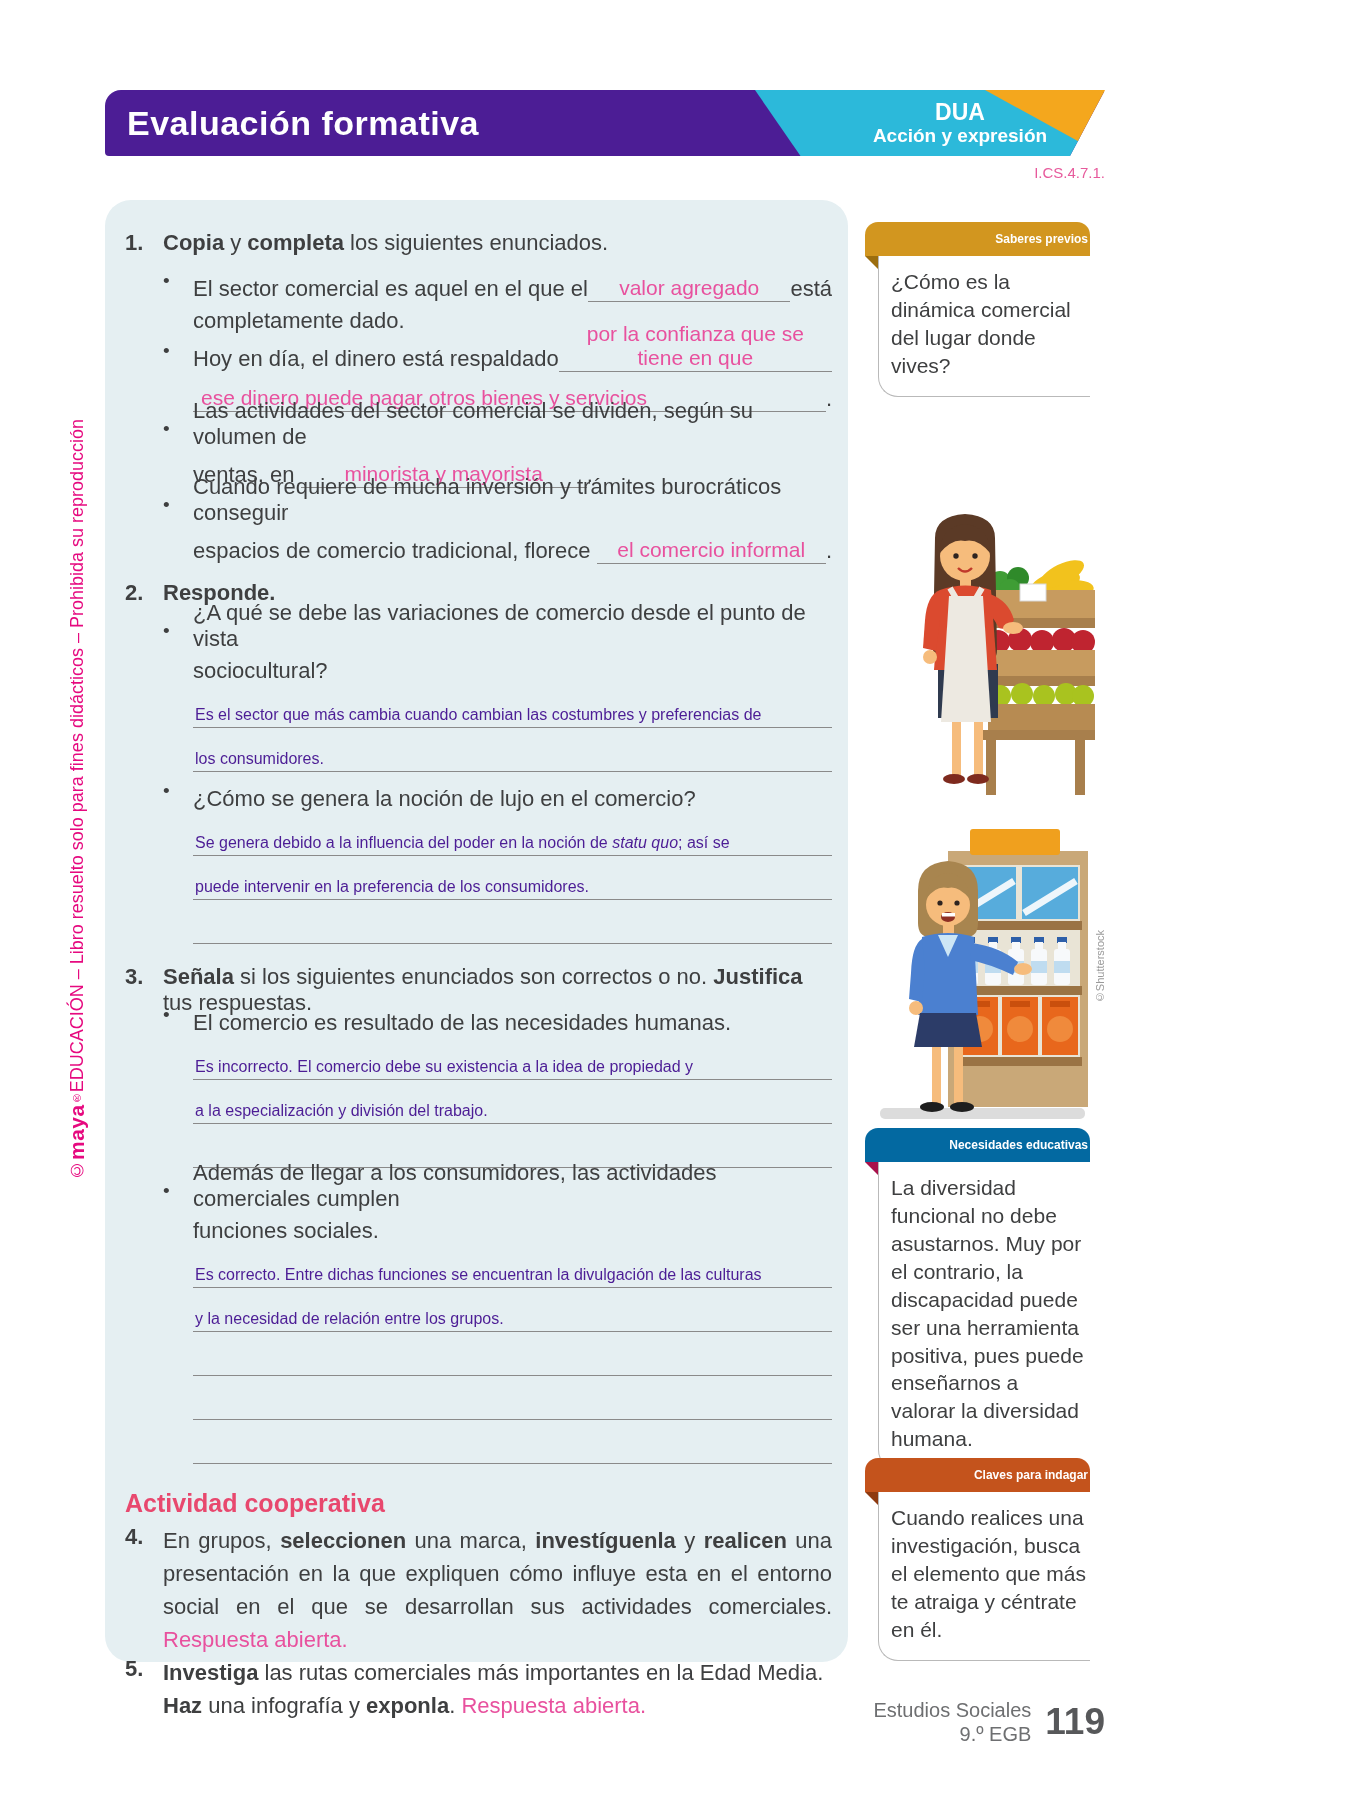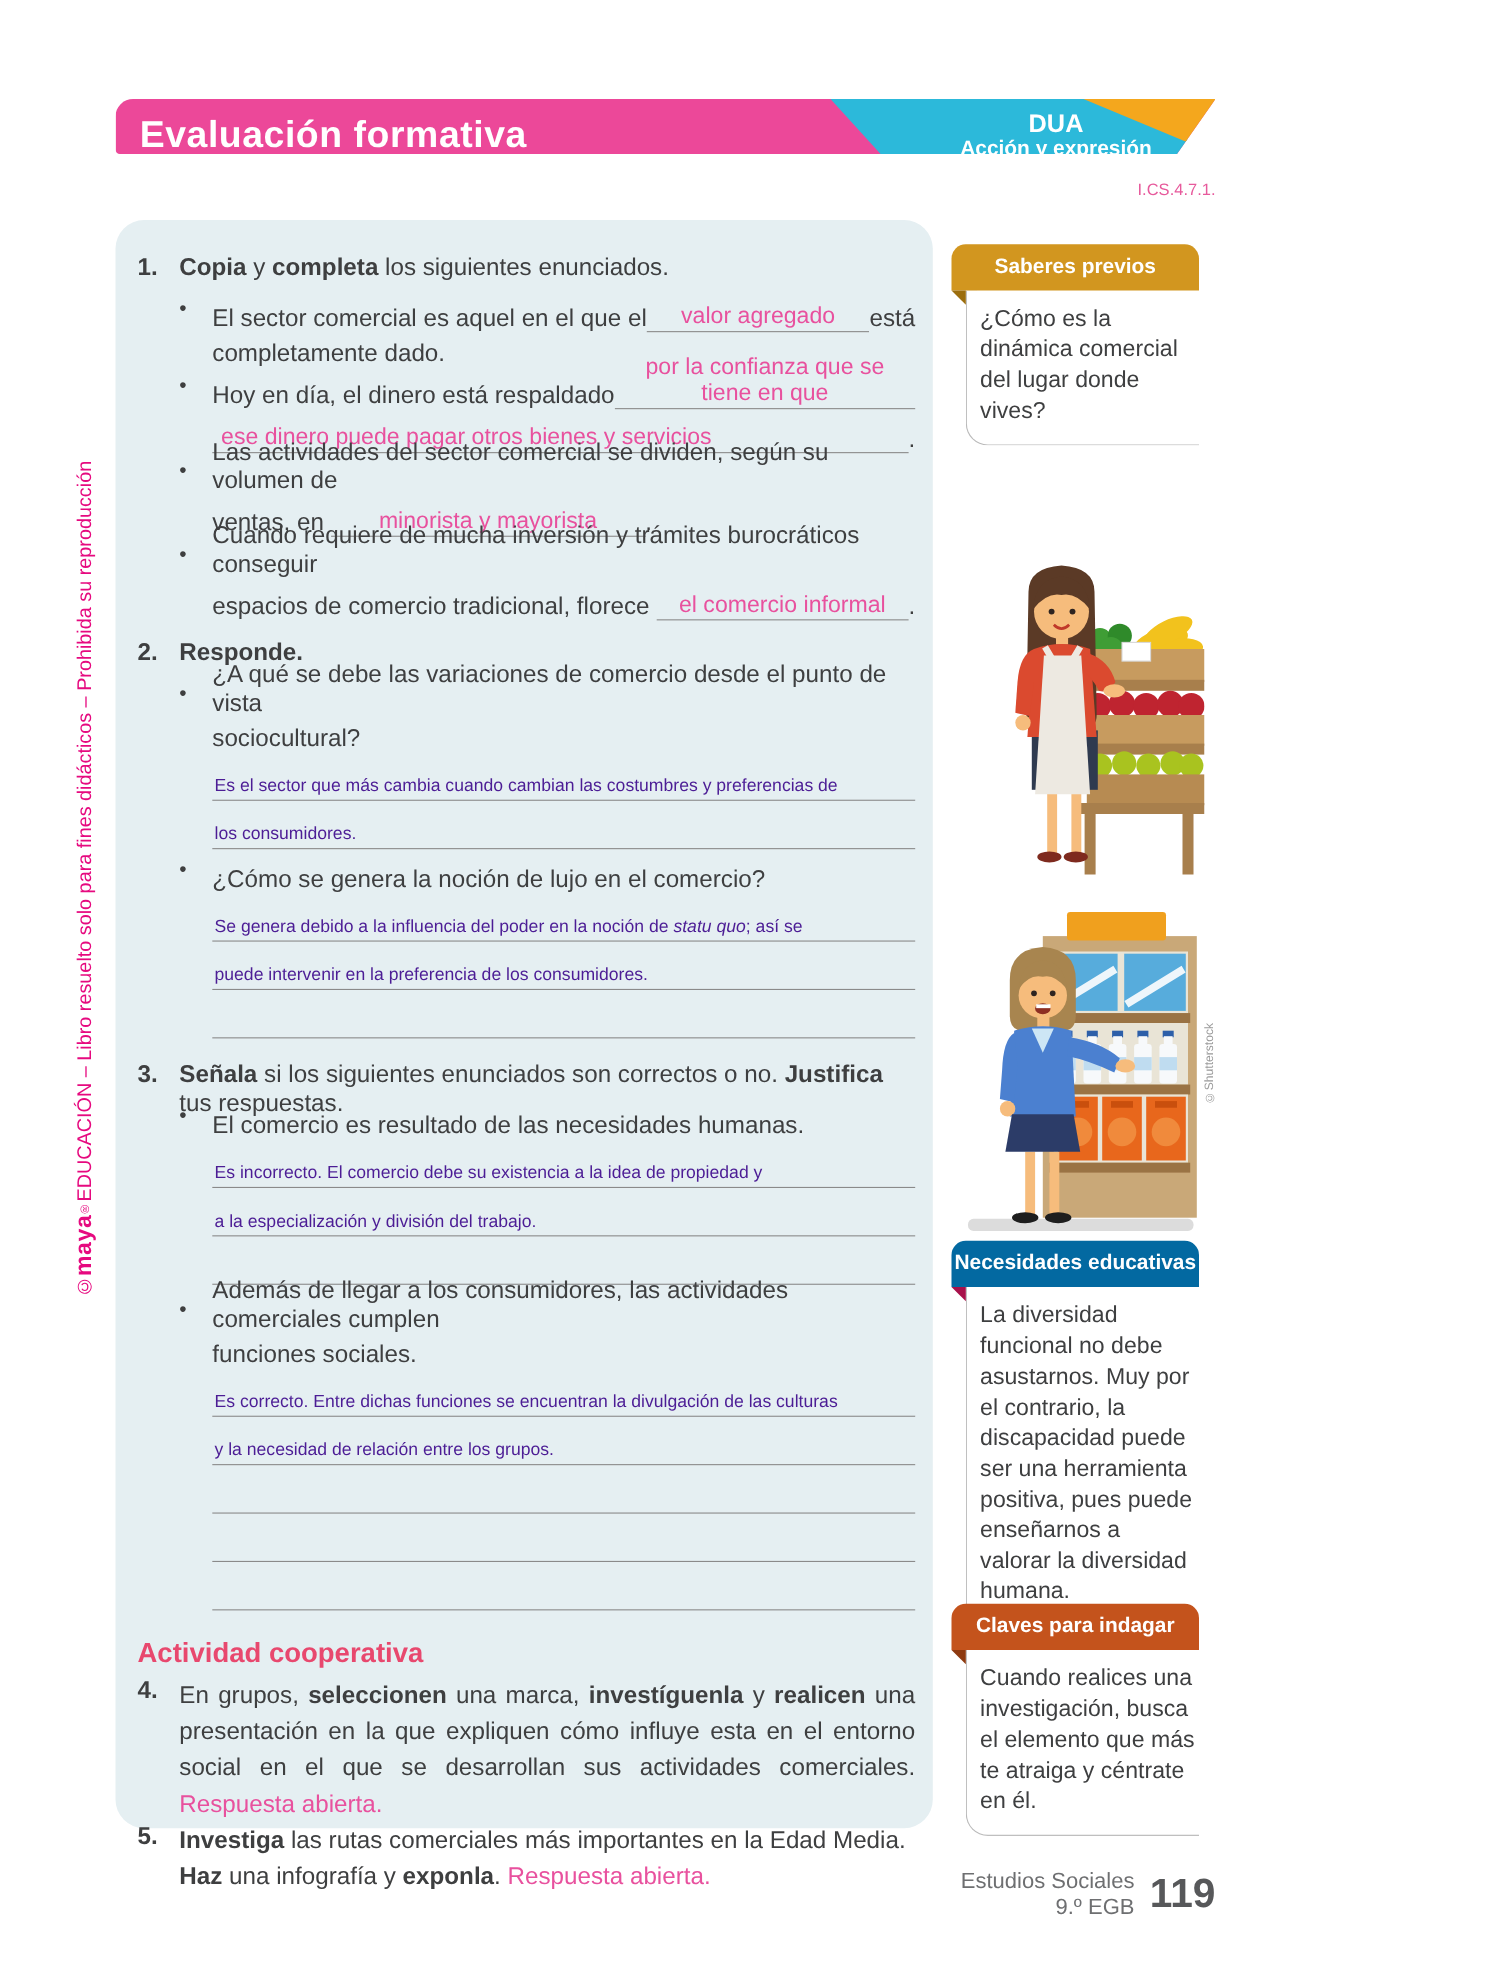--- a/index.html
+++ b/index.html
@@ -1,21 +1,21 @@
 <!DOCTYPE html>
 <html lang="es"><head>
 <meta charset="utf-8">
 <style>
   html,body{margin:0;padding:0;background:#ffffff;}
   body{width:1350px;height:1800px;position:relative;overflow:hidden;
        font-family:"Liberation Sans","DejaVu Sans",sans-serif;color:#3e3f40;}
 
   
-  .banner{position:absolute;left:105px;top:90px;width:1000px;height:50px;
-          background:#ec4899;border-radius:16px 4px 8px 4px;
+  .banner{position:absolute;left:105px;top:90px;width:1000px;height:66px;
+          background:#4c1d95;border-radius:16px 4px 8px 4px;
           clip-path:polygon(0 0,100% 0,96.5% 100%,0 100%);}
   .banner .orange{position:absolute;right:0;top:0;width:120px;height:100%;
           background:#f4a71d;clip-path:polygon(0 0,100% 0,100% 100%);}
   .banner .light{position:absolute;left:650px;top:0;width:350px;height:100%;
           background:#2cb9da;clip-path:polygon(0 0,74% 0,100% 100%,13% 100%);}
   .banner .title{position:absolute;left:22px;top:0;height:66px;display:flex;align-items:center;
           color:#fff;font-size:34px;font-weight:600;letter-spacing:.5px;}
   .banner .dua{position:absolute;left:740px;top:0;width:230px;height:66px;color:#fff;
           display:flex;flex-direction:column;justify-content:center;align-items:center;line-height:1.15;}
   .banner .dua .l1{font-size:23px;font-weight:bold;}
@@ -50,22 +50,22 @@
   .pink{color:#e8519e;}
   .it{font-style:italic;}
   .sec-heading{font-size:25px;font-weight:bold;height:38px;display:flex;align-items:flex-end;margin-bottom:6px;}
   .coop-h{color:#e8486e;}
   .indag-h{color:#c05321;}
   .para{line-height:33px;text-align:justify;}
   .mt8{margin-top:8px;} .mt12{margin-top:12px;} .mt16{margin-top:16px;} .mt20{margin-top:20px;}
 
   
   .side-block{position:absolute;left:865px;width:225px;}
-  .ribbon{position:relative;z-index:2;color:#fff;font-weight:bold;font-size:19px;
-          text-align:center;padding:10px 2px;border-radius:13px 13px 0 0;}
+  .ribbon{position:relative;z-index:2;color:#fff;font-weight:bold;font-size:12px;
+          text-align:right;padding:10px 2px;border-radius:13px 13px 0 0;}
   .ribbon::after{content:'';position:absolute;top:100%;left:0;width:0;height:0;
           border-top:13px solid #000;border-left:13px solid transparent;}
   .ribbon.saberes{background:#d2961f;} .ribbon.saberes::after{border-top-color:#9c6e0e;}
   .ribbon.necesidades{background:#0369a1;} .ribbon.necesidades::after{border-top-color:#a8114b;}
   .ribbon.claves{background:#c4531c;} .ribbon.claves::after{border-top-color:#8e3a10;}
   .side-content{margin-left:13px;background:#fff;border-left:1px solid #b9b9b9;
           border-bottom:1px solid #b9b9b9;border-bottom-left-radius:20px;
           padding:12px 2px 16px 12px;font-size:21px;line-height:1.33;color:#3e3f40;}
 
   .illus{position:absolute;left:870px;width:225px;}

